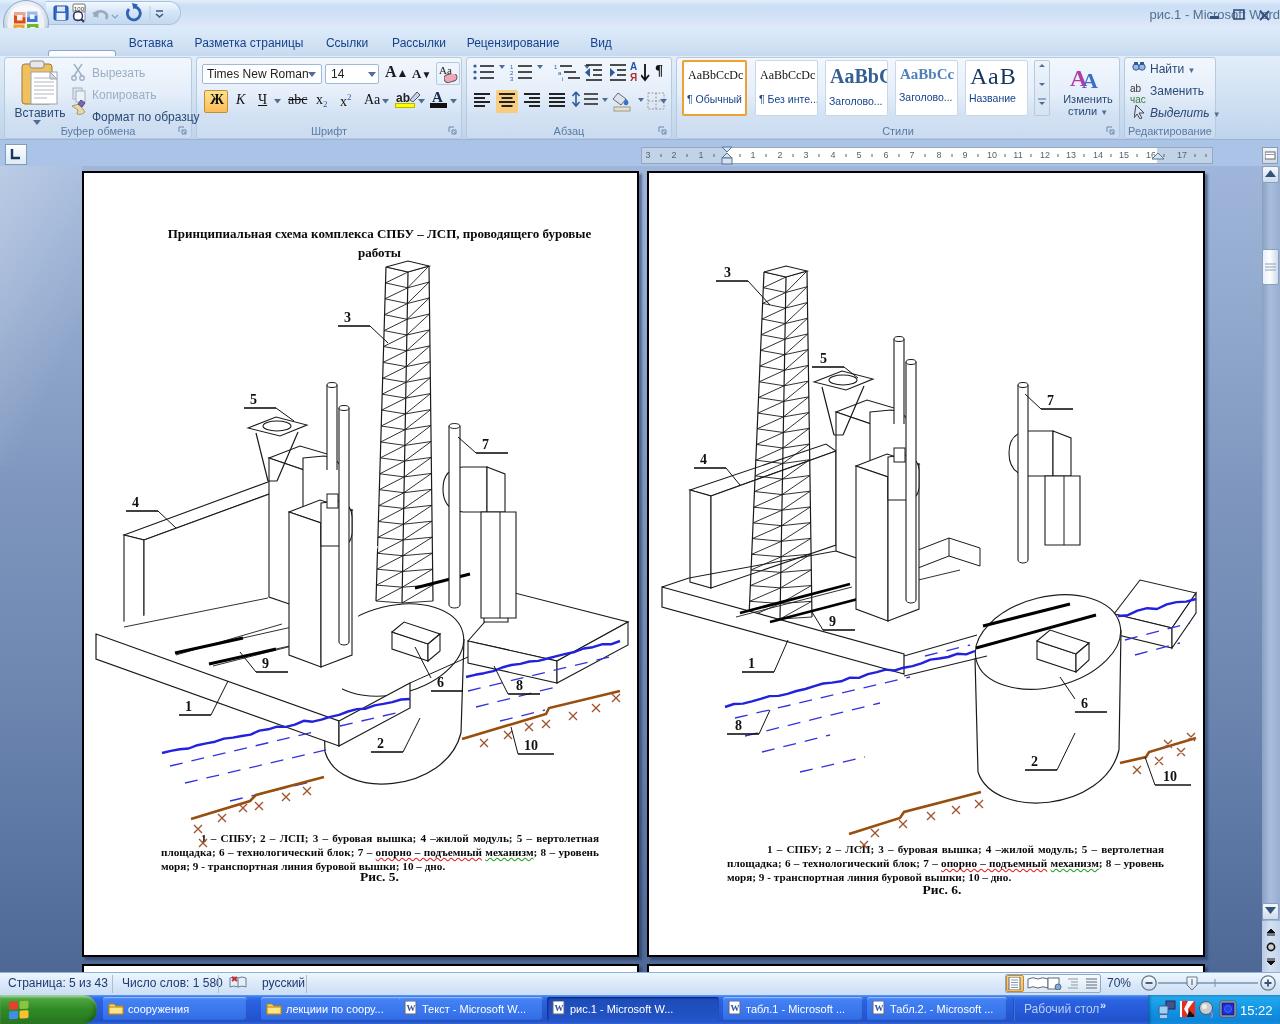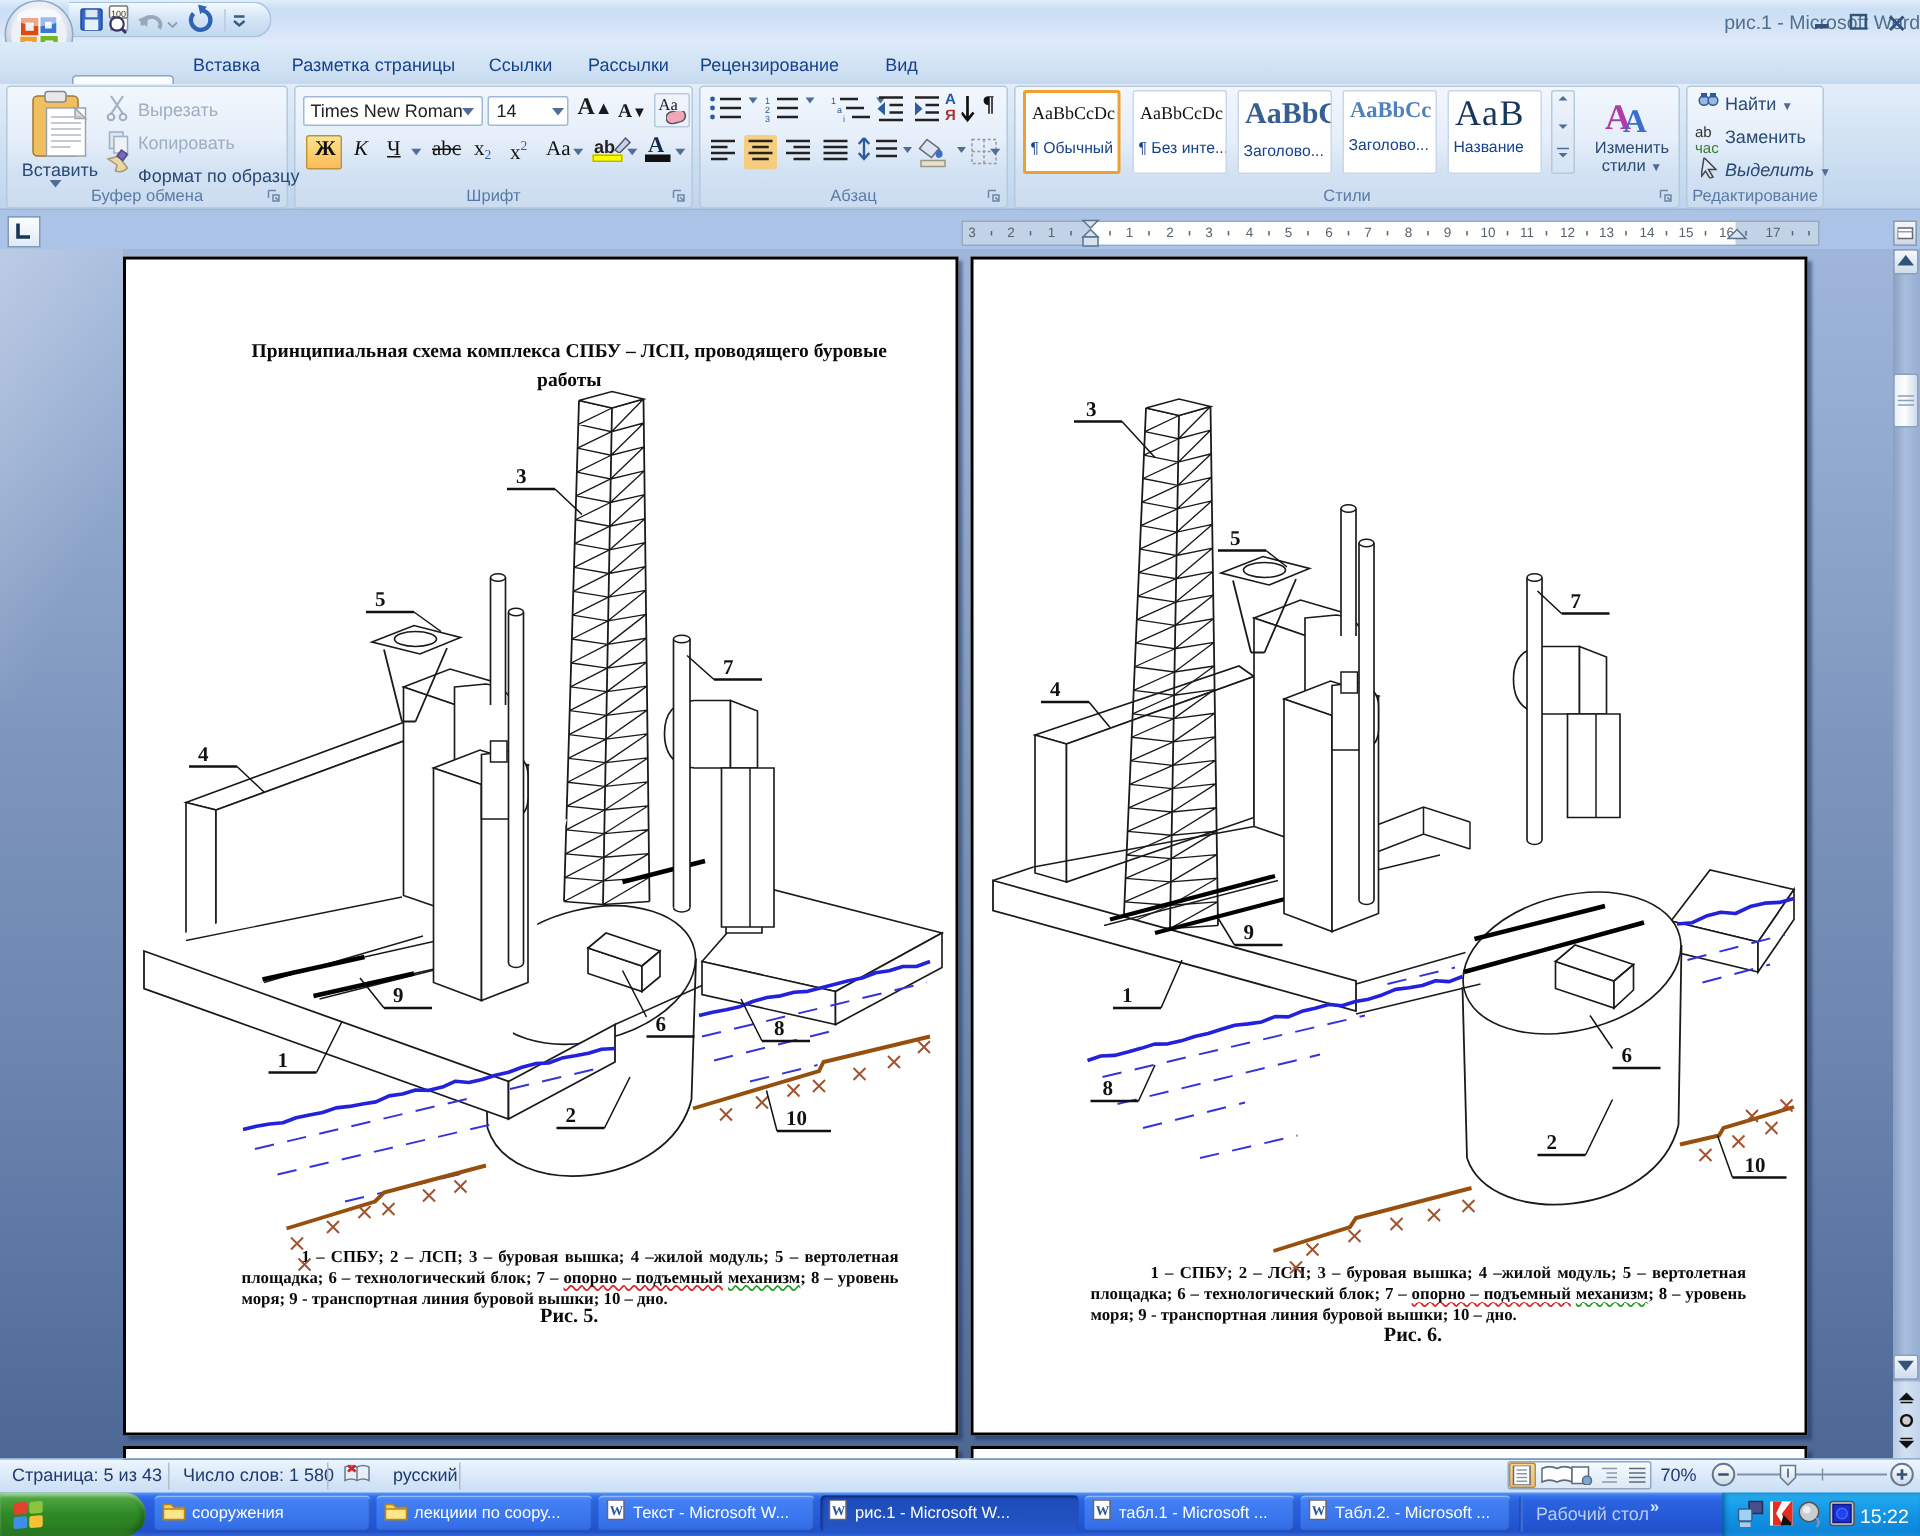--- a/index.html
+++ b/index.html
@@ -717,21 +717,21 @@
       <rect x="11.5" y="12.5" width="9" height="8" rx="1.5" fill="#f6c234"></rect>
     </g>
   </svg>
   <div class="abs" style="left:33px;top:1041px;font-size:16px;font-weight:bold;color:#0c4a6e;text-shadow:1px 1px 2px rgba(0,60,0,.6);">пуск</div>
 
   <div class="tbtn abs" style="left:103px;top:997px;width:144px;">
     <svg width="16" height="13" viewBox="0 0 16 13" style="vertical-align:-2px;margin:0 4px 0 5px">
         <path d="M1 2 h5 l2 2 h7 v8 h-14 z" fill="#f7d16a" stroke="#b8860b"></path>
         <path d="M1 5 h14 v7 h-14 z" fill="#ffe48a" stroke="#b8860b"></path>
       </svg>сооружения</div>
-  <div class="tbtn abs" style="left:251px;top:997px;width:144px;">
+  <div class="tbtn abs" style="left:261px;top:997px;width:144px;">
     <svg width="16" height="13" viewBox="0 0 16 13" style="vertical-align:-2px;margin:0 4px 0 5px">
         <path d="M1 2 h5 l2 2 h7 v8 h-14 z" fill="#f7d16a" stroke="#b8860b"></path>
         <path d="M1 5 h14 v7 h-14 z" fill="#ffe48a" stroke="#b8860b"></path>
       </svg>лекциии по соору...</div>
   <div class="tbtn abs" style="left:399px;top:997px;width:144px;">
     <svg width="14" height="14" viewBox="0 0 14 14" style="vertical-align:-2px;margin:0 4px 0 5px">
         <rect x="1" y="0" width="11" height="13" fill="#fff" stroke="#667"></rect>
         <text x="2.5" y="10" font-size="9" font-weight="bold" fill="#2b579a" font-family="Liberation Serif">W</text>
       </svg>Текст - Microsoft W...</div>
   <div class="tbtn abs" style="left:547px;top:997px;width:172px;background:linear-gradient(#1c43a0 0%,#1d4cba 8%,#2353c4 90%,#2a5bd0 100%);box-shadow:inset 1px 1px 2px rgba(0,0,50,.5);">

